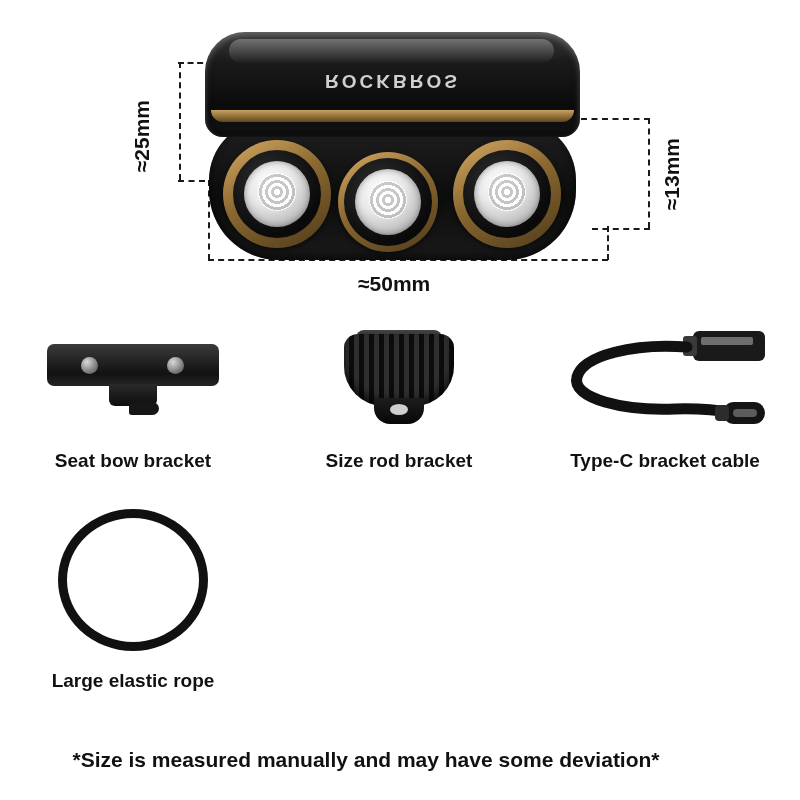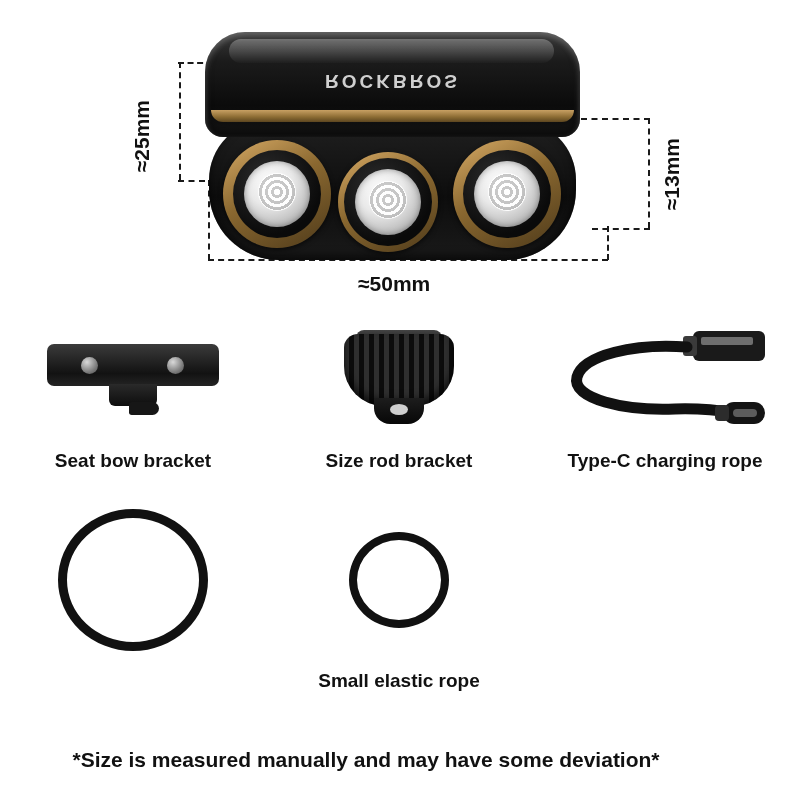--- a/index.html
+++ b/index.html
@@ -331,35 +331,30 @@
             <rect x="128" y="11" width="14" height="20" rx="3" fill="#3a3a3a"></rect>
 
             <path d="M132 22 C 80 18, 28 30, 22 52 C 16 74, 70 86, 120 84 C 150 83, 168 86, 180 88" stroke="#111" stroke-width="11" fill="none" stroke-linecap="round"></path>
 
             <rect x="168" y="77" width="42" height="22" rx="11" fill="#141414"></rect>
             <rect x="178" y="84" width="24" height="8" rx="4" fill="#5c5c5c"></rect>
             <rect x="160" y="80" width="14" height="16" rx="4" fill="#2c2c2c"></rect>
           </svg>
         </div>
       </div>
-      <div class="acc-label">Type-C charging rope</div>
+      <div class="acc-label">Type-C bracket cable</div>
     </div>
   </div>
 
   <div class="acc-row row2" style="margin-top:28px;">
 
     <div class="acc-cell">
       <div class="acc-art">
         <div class="ring" id="ring-large"></div>
       </div>
-    </div>
-
-    <div class="acc-cell">
-      <div class="acc-art">
-        <div class="ring" id="ring-small"></div>
-      </div>
-      <div class="acc-label">Small elastic rope</div>
-    </div>
+      <div class="acc-label">Large elastic rope</div>
+    </div>
+
 
   </div>
 </div>
 
 <div id="footnote">*Size is measured manually and may have some deviation*</div>
 
 </body></html>

